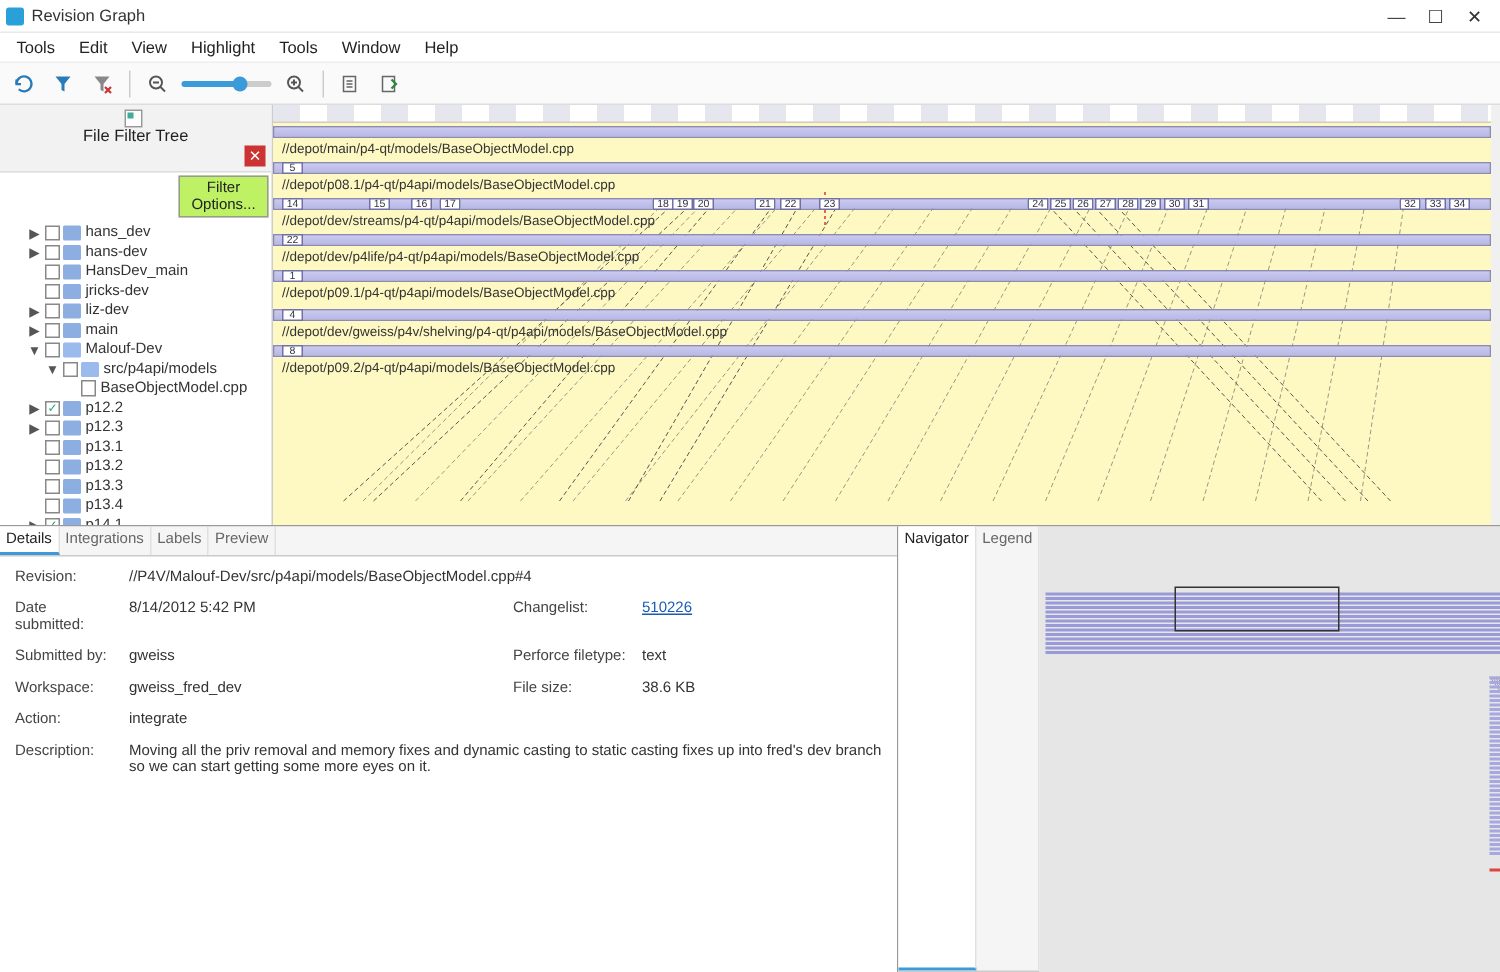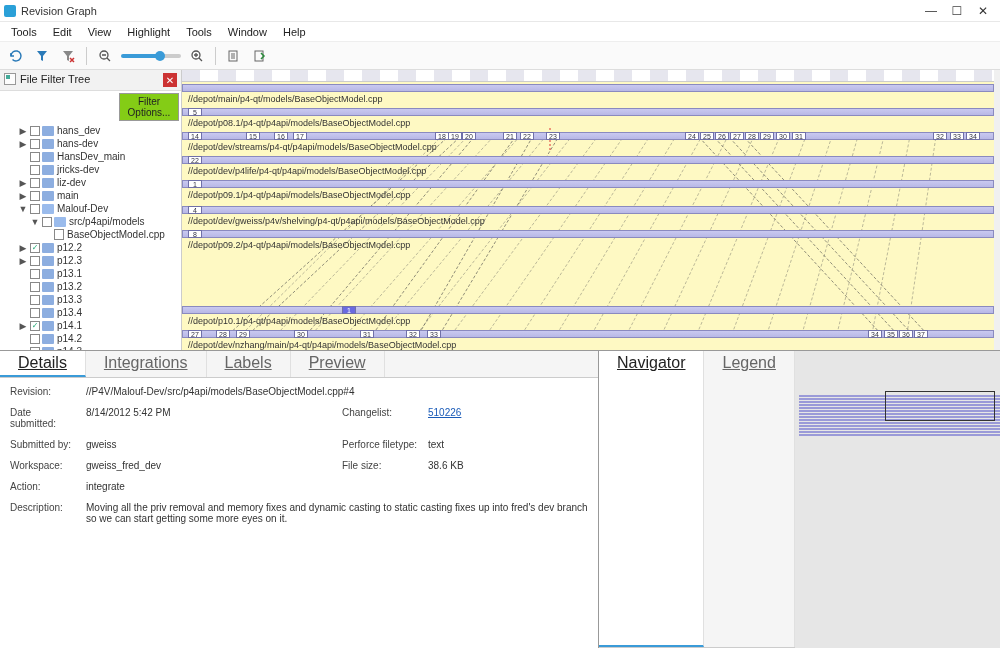--- a/index.html
+++ b/index.html
@@ -13,25 +13,25 @@
 .menubar { height: 20px; display: flex; align-items: center; padding: 0 4px; gap: 2px; background: #fff; border-bottom: 1px solid #eee; }
 .menuitem { padding: 2px 7px; font-size: 11px; cursor: pointer; }
 .toolbar { height: 28px; display: flex; align-items: center; padding: 0 6px; gap: 6px; border-bottom: 1px solid #ddd; background: #fafafa; }
 .tbtn { width: 20px; height: 20px; display: flex; align-items: center; justify-content: center; cursor: pointer; border-radius: 2px; }
 .slider { width: 60px; height: 4px; background: linear-gradient(to right,#3a9bd8,#3a9bd8 70%,#ccc 70%); border-radius: 2px; position: relative; }
 .slider::after { content:""; position:absolute; right:16px; top:-3px; width:10px; height:10px; background:#3a9bd8; border-radius:50%; }
 .sep { width:1px; height:18px; background:#ccc; margin:0 2px; }
 
 .main { display: flex; height: 280px; }
 .sidebar { width: 182px; border-right: 1px solid #ccc; display:flex; flex-direction:column; }
-.sidehdr { display:flex; padding: 3px 4px; background:#f2f2f2; border-bottom:1px solid #ddd; }
+.sidehdr { display:flex; align-items:center; padding: 3px 4px; background:#f2f2f2; border-bottom:1px solid #ddd;flex-direction:column; }
 .sidehdr .icon { width:12px;height:12px;background:#fdfdfd;border:1px solid #999;margin-right:4px; position:relative;}
 .sidehdr .icon::after{content:"";position:absolute;left:1px;top:1px;width:4px;height:4px;background:#4a9;}
 .sidehdr .x { margin-left:auto; width:14px;height:14px;background:#c33;color:#fff;display:flex;align-items:center;justify-content:center;font-size:10px;cursor:pointer;}
-.filterbtn { margin:2px; margin-left:auto; width:60px; padding:2px 6px; font-size:10px; border:1px solid #999; background:#84cc16; text-align:center; cursor:pointer; align-self:flex-end;}
+.filterbtn { margin:2px; margin-left:auto; width:60px; padding:2px 6px; font-size:10px; border:1px solid #999; background:#bef264; text-align:center; cursor:pointer; align-self:flex-end;}
 .tree { flex:1; overflow-y:auto; overflow-x:hidden; padding:1px 0; }
 .treerow { display:flex; align-items:center; height:13px; padding-left:4px; white-space:nowrap; cursor:pointer;}
 .exp { width:10px; text-align:center; color:#555; font-size:9px;}
 .chk { width:10px;height:10px;border:1px solid #888;margin:0 2px;background:#fff;display:flex;align-items:center;justify-content:center;font-size:8px;color:#2a7;}
 .fold { width:12px;height:10px;background:#8daee0;border-radius:1px;margin-right:3px;position:relative;}
 .fold.open{background:#9abbec;}
 .fileico{width:10px;height:11px;background:#fff;border:1px solid #888;margin-right:3px;}
 .treerow .lbl{font-size:10px;color:#333;}
 .ind1{padding-left:18px;} .ind2{padding-left:30px;} .ind3{padding-left:44px;}
 
@@ -42,21 +42,21 @@
 .brbar{position:absolute;left:0;right:0;height:8px;background:linear-gradient(#c9c9f0,#b8b8e6);border:1px solid #8a8abf;}
 .brname{position:absolute;left:6px;top:10px;font-size:9px;color:#333;white-space:nowrap;}
 .rev{position:absolute;top:0;width:14px;height:8px;background:#fff;border:1px solid #7070a8;font-size:7px;text-align:center;line-height:7px;color:#334;}
 .rev.sel{background:#6a6ae0;color:#fff;}
 svg.lines{position:absolute;left:0;top:0;width:100%;height:100%;pointer-events:none;}
 .vsbar{position:absolute;right:0;top:0;width:6px;bottom:0;background:#f0f0f0;}
 
 .bottom{display:flex;height:298px;border-top:1px solid #999;}
 .details{flex:1;display:flex;flex-direction:column;border-right:1px solid #999;}
 .tabs{display:flex;background:#f5f5f5;border-bottom:1px solid #ccc;}
-.tab{padding:3px 18px;font-size:16px;color:#666;cursor:pointer;border-right:1px solid #e0e0e0;text-decoration:underline;}
+.tab{padding:3px 4px;font-size:10px;color:#666;cursor:pointer;border-right:1px solid #e0e0e0;}
 .tab.active{background:#fff;color:#222;border-bottom:2px solid #3a9bd8;}
 .detbody{padding:8px 10px;display:grid;grid-template-columns:70px 250px 80px 160px;row-gap:10px;column-gap:6px;align-items:start;font-size:10px;color:#333;}
 .detlbl{color:#444;}
 .link{color:#1a5bb8;text-decoration:underline;cursor:pointer;margin-top:48px;}
 .desc{grid-column:2/5;}
 
 .nav{width:414px;display:flex;}
 .navtabs{display:flex;background:#f5f5f5;border-bottom:1px solid #ccc;}
 .navbody{flex:1;background:#e6e6e6;position:relative;overflow:hidden;}
 .miniview{position:absolute;border:1px solid #333;left:90px;top:40px;width:110px;height:30px;}
@@ -334,40 +334,20 @@
         </div>
         <div class="brrow" style="top: 124px;">
           <div class="brbar"></div>
           <div class="brname">//depot/dev/gweiss/p4v/shelving/p4-qt/p4api/models/BaseObjectModel.cpp</div>
           <div class="rev" style="left: 6px;">4</div>
         </div>
         <div class="brrow" style="top: 148px;">
           <div class="brbar"></div>
           <div class="brname">//depot/p09.2/p4-qt/p4api/models/BaseObjectModel.cpp</div>
           <div class="rev" style="left: 6px;">8</div>
-        </div>
-        <div class="brrow" style="top: 224px;">
-          <div class="brbar"></div>
-          <div class="brname">//depot/p10.1/p4-qt/p4api/models/BaseObjectModel.cpp</div>
-          <div class="rev sel" style="left: 160px;">1</div>
-        </div>
-        <div class="brrow" style="top: 248px;">
-          <div class="brbar"></div>
-          <div class="brname">//depot/dev/nzhang/main/p4-qt/p4api/models/BaseObjectModel.cpp</div>
-          <div class="rev" style="left: 6px;">27</div>
-          <div class="rev" style="left: 34px;">28</div>
-          <div class="rev" style="left: 54px;">29</div>
-          <div class="rev" style="left: 112px;">30</div>
-          <div class="rev" style="left: 178px;">31</div>
-          <div class="rev" style="left: 224px;">32</div>
-          <div class="rev" style="left: 245px;">33</div>
-          <div class="rev" style="left: 686px;">34</div>
-          <div class="rev" style="left: 702px;">35</div>
-          <div class="rev" style="left: 717px;">36</div>
-          <div class="rev" style="left: 732px;">37</div>
         </div>
       </div>
     <div class="vsbar"></div>
   </div>
 </div>
 
 <div class="bottom">
   <div class="details">
     <div class="tabs" id="dtabs">
         <div class="tab active">Details</div>

